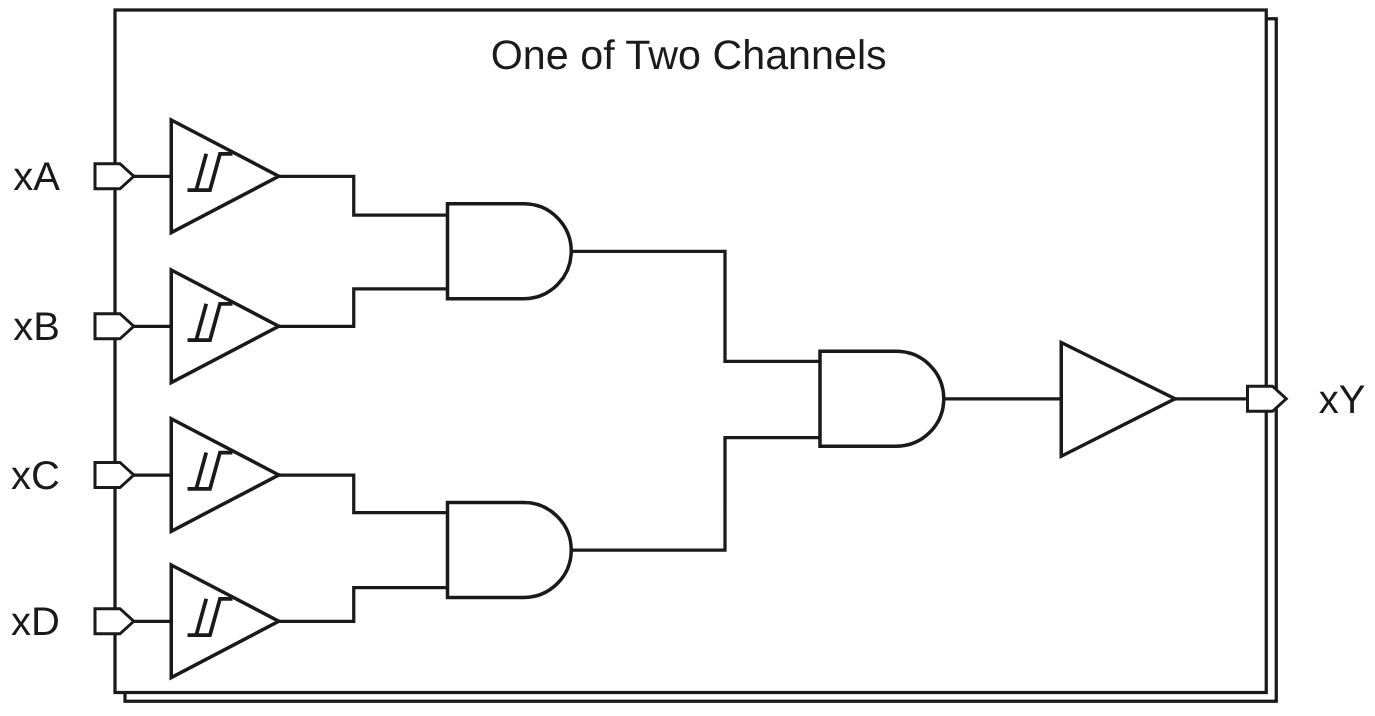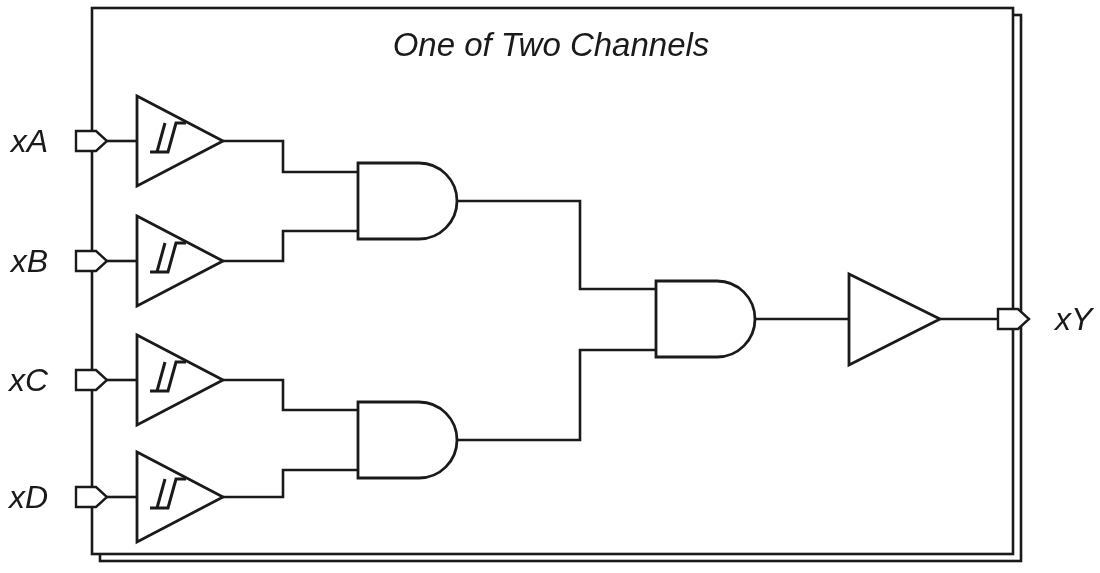--- a/index.html
+++ b/index.html
@@ -9,21 +9,20 @@
     width: 1100px;
     height: 573px;
     overflow: hidden;
     font-family: "Liberation Sans", sans-serif;
   }
   .stage {
     position: relative;
     width: 956px;
     height: 573px;
     background: #ffffff;
-    font-style: italic;
   }
   svg { display: block; }
   .ln   { stroke: #1a1a1a; stroke-width: 2.6; fill: none; }
   .box  { stroke: #1a1a1a; stroke-width: 2.6; fill: #ffffff; }
   .gate { stroke: #1a1a1a; stroke-width: 2.8; fill: #ffffff; }
   .pin  { stroke: #1a1a1a; stroke-width: 2.4; fill: #ffffff; }
   .glyph{ stroke: #1a1a1a; stroke-width: 3; fill: none; }
   .lbl  {
     fill: #1a1a1a;
     font-family: "Liberation Sans", sans-serif;

